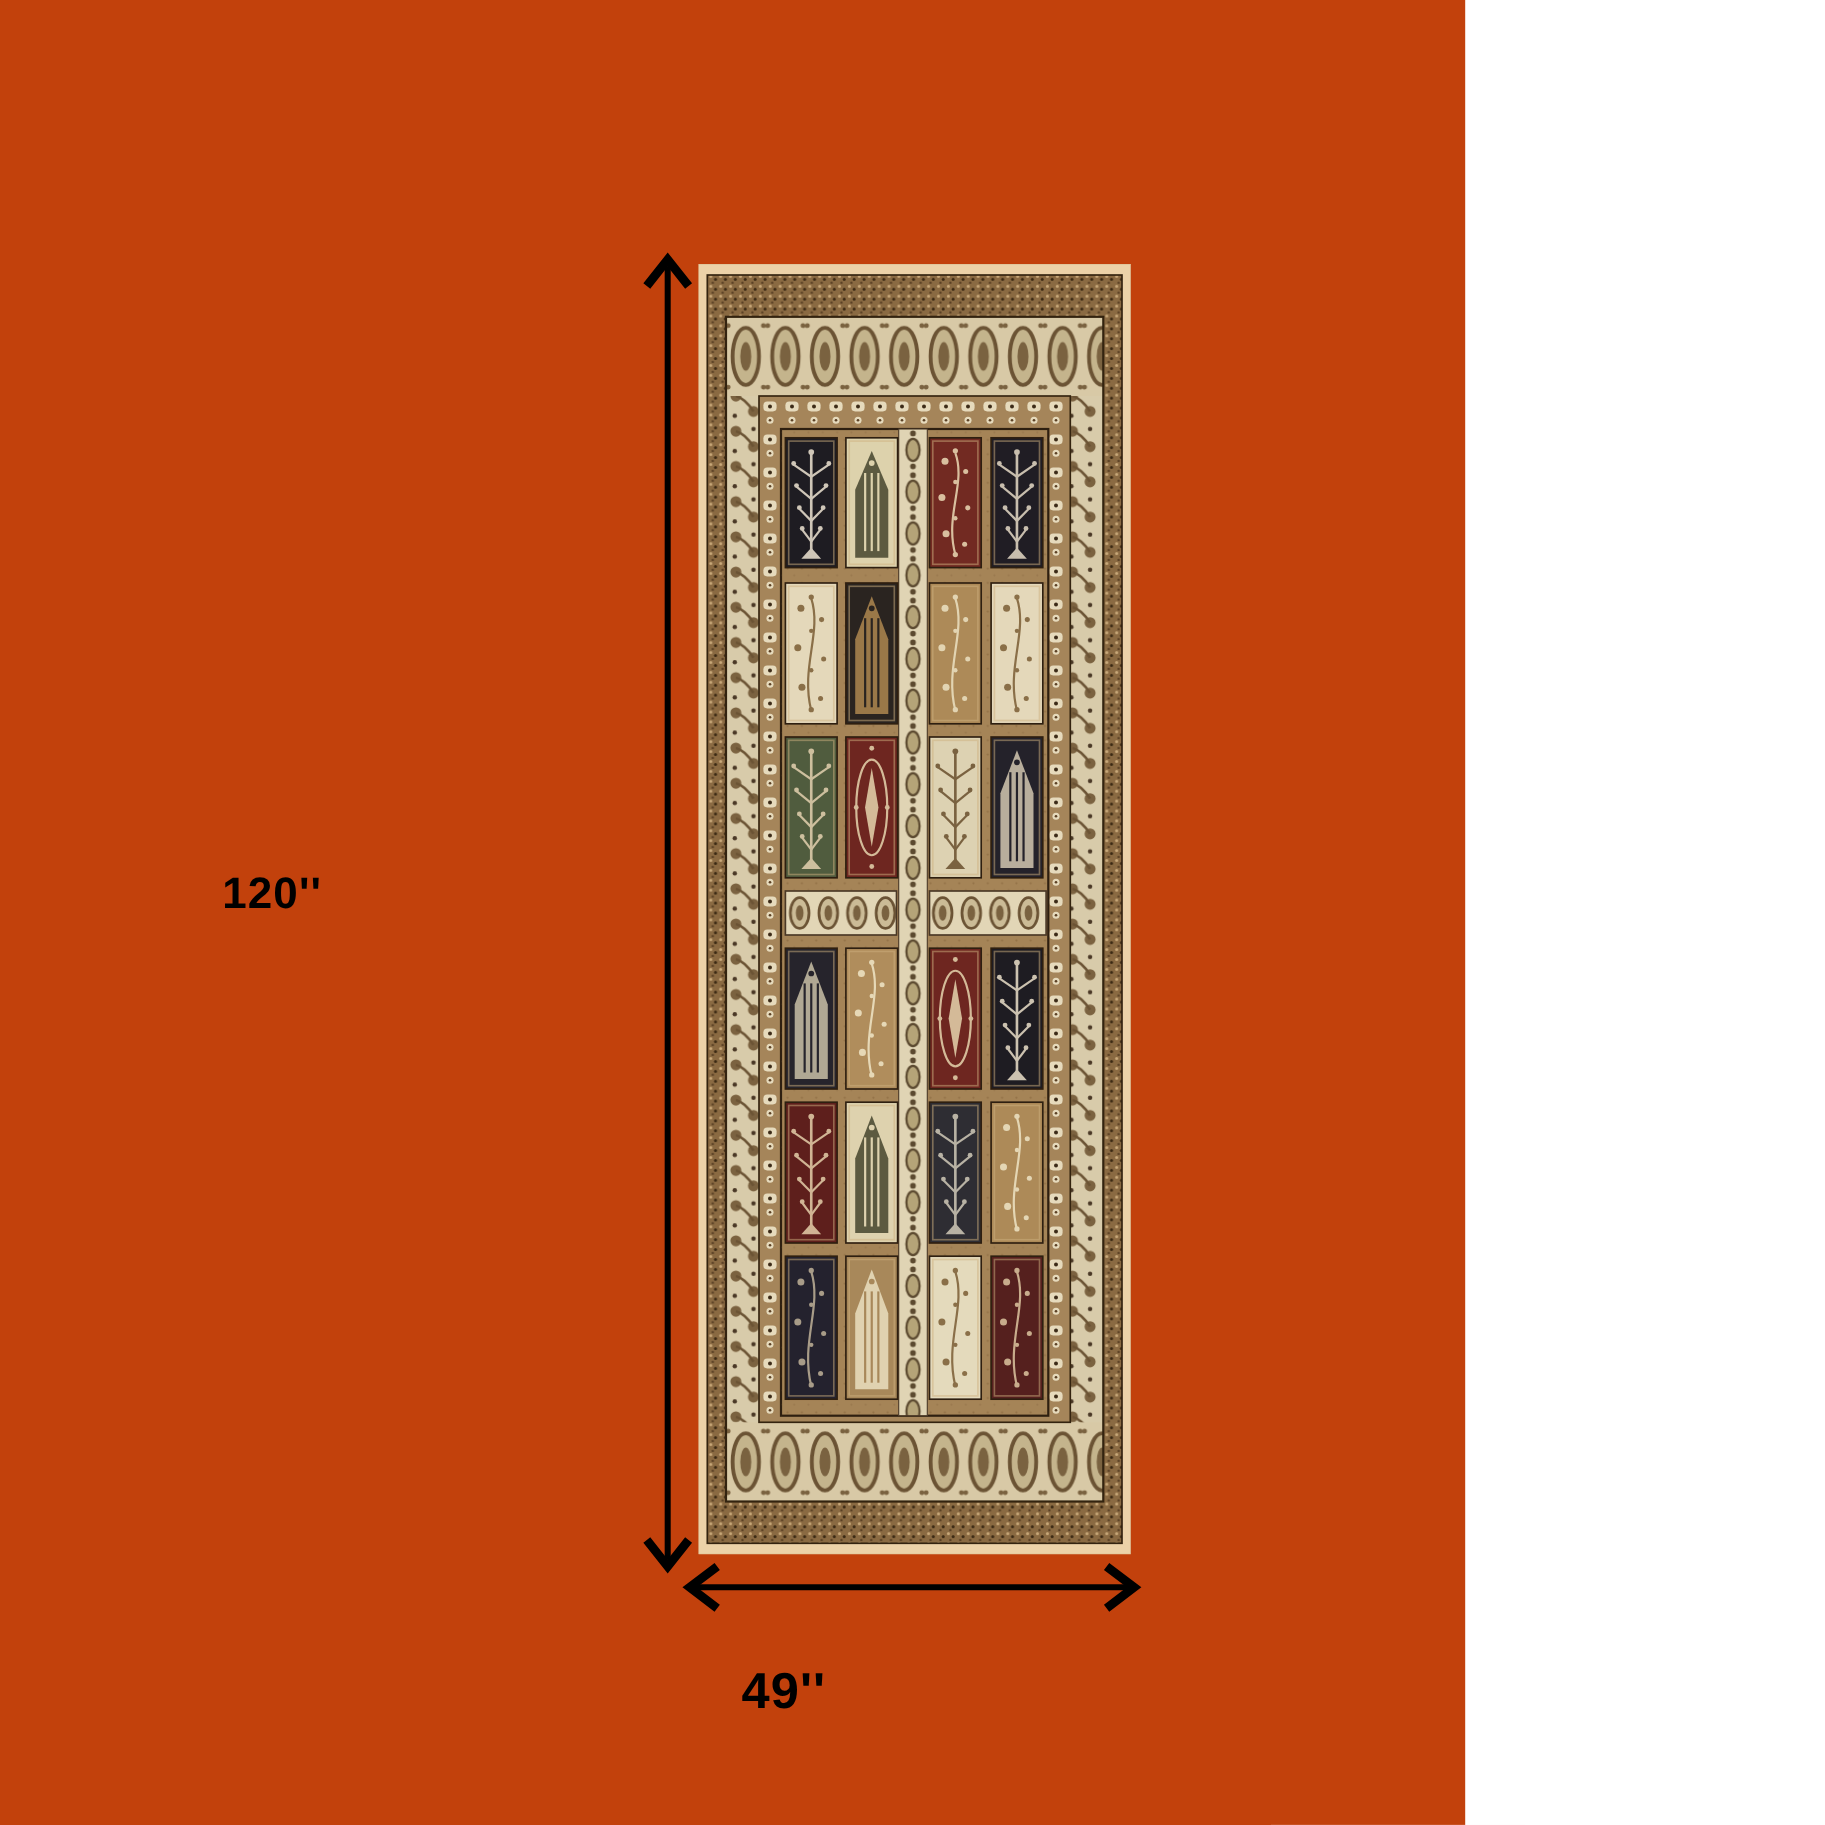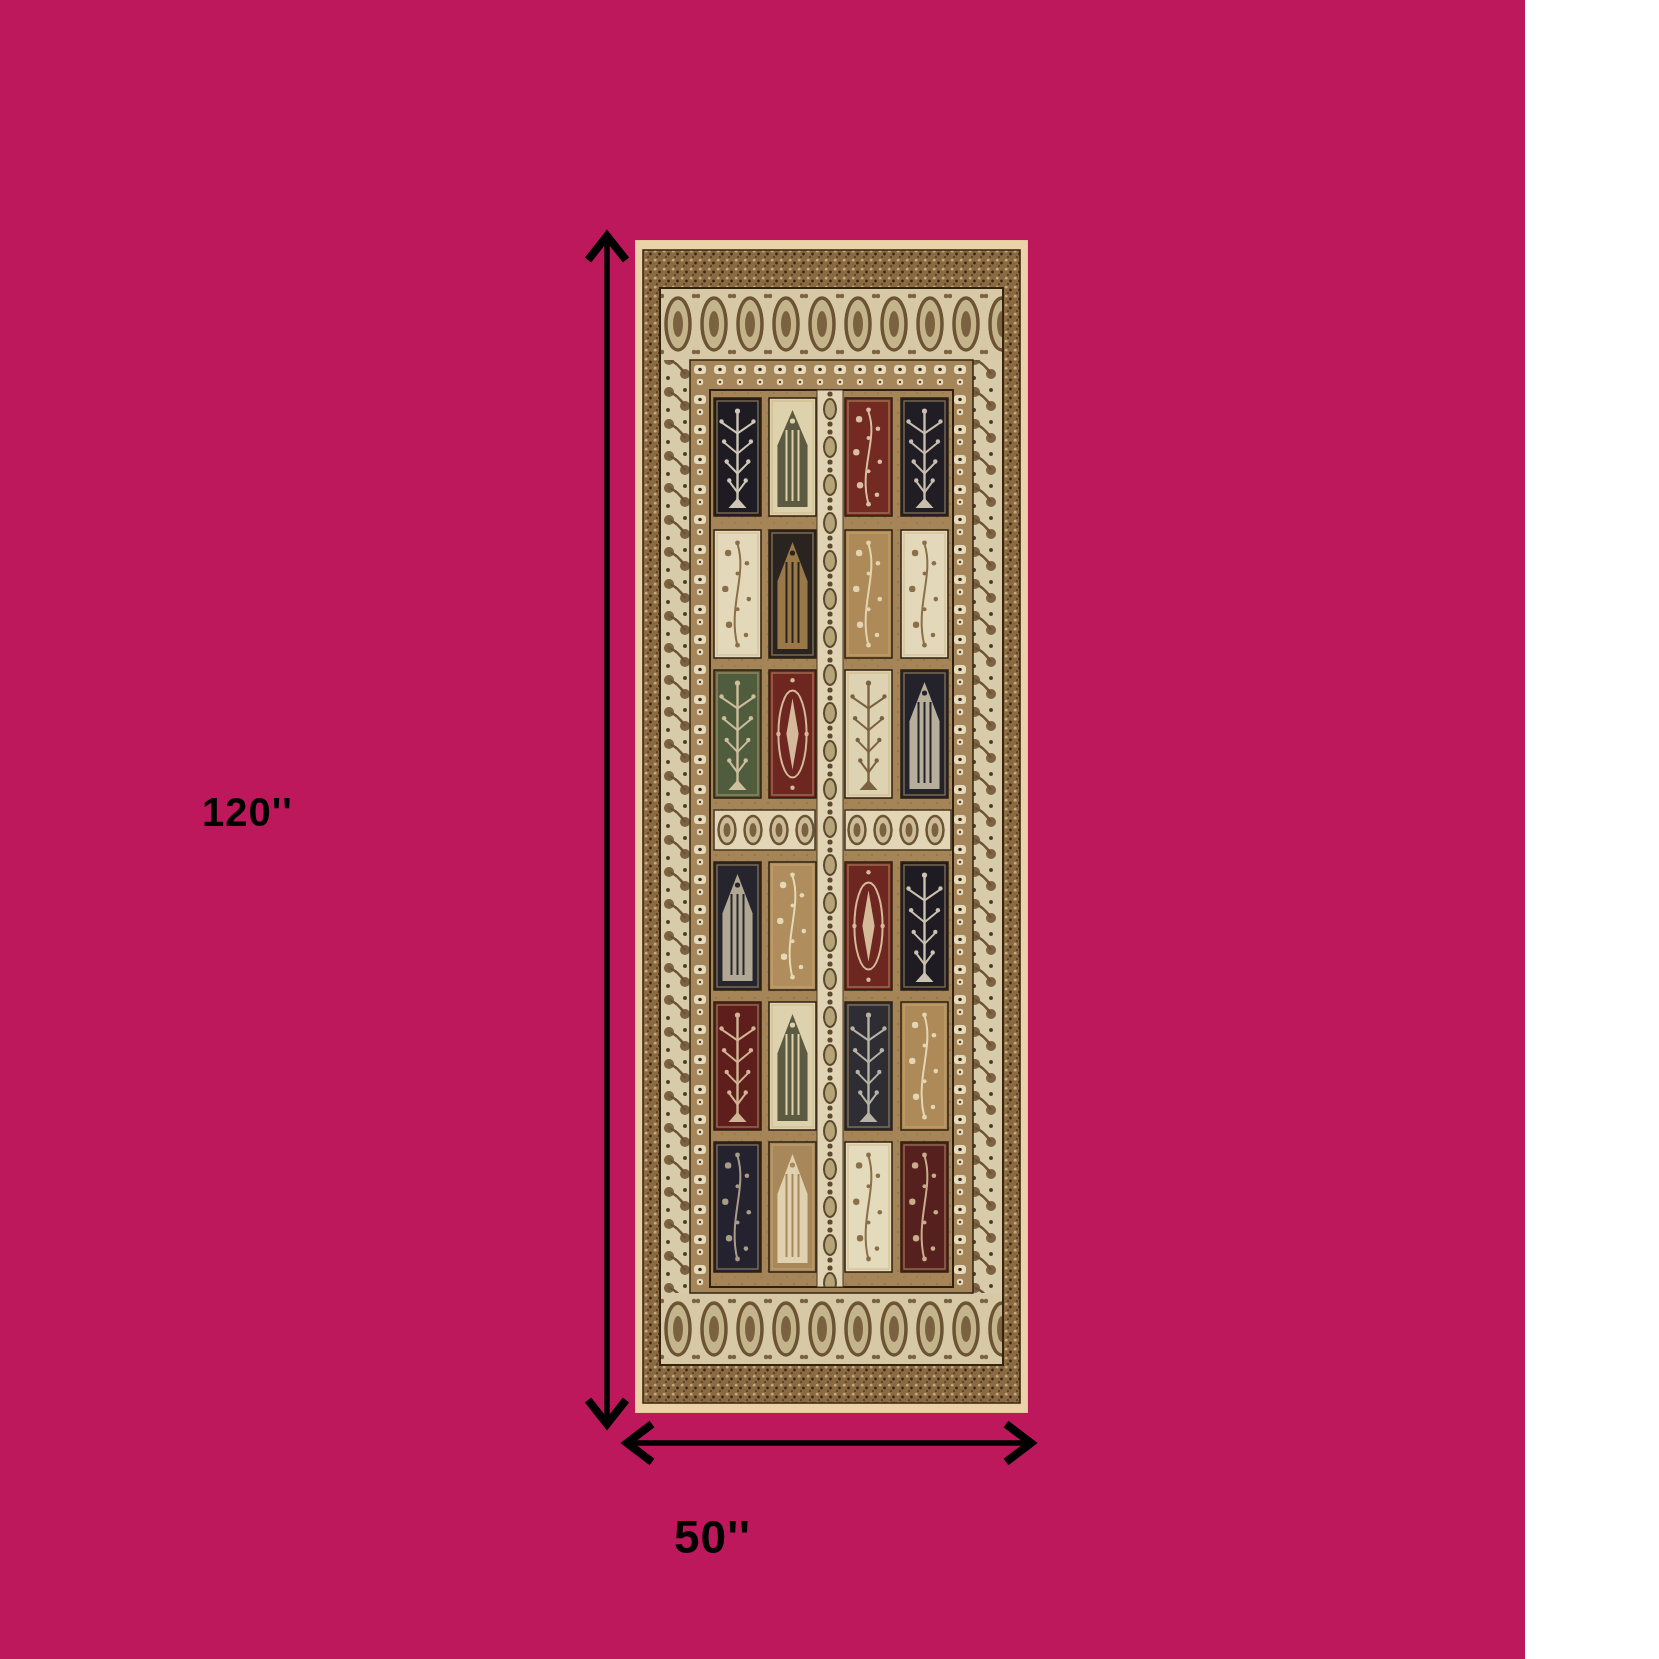--- a/index.html
+++ b/index.html
@@ -1,19 +1,19 @@
 <!DOCTYPE html>
 <html><head>
 <meta charset="utf-8">
 <style>
   html,body{margin:0;padding:0;background:#ffffff;}
   .canvas{
     position:relative;
-    width:1525px;height:1659px;
-    background:#be185d;
+    width:1332px;height:1659px;
+    background:#c2410c;
     overflow:hidden;
     font-family:"Liberation Sans", sans-serif;
   }
   .rug-svg{position:absolute;left:635px;top:240px;width:393px;height:1173px;display:block;}
   .overlay-svg{position:absolute;left:0;top:0;width:1659px;height:1659px;pointer-events:none;}
   .dim-label{
     position:absolute;
     color:#000000;
     font-weight:bold;
     white-space:nowrap;
@@ -443,14 +443,14 @@
       <path d="M588,1400 L607,1424 L626,1400" fill="none" stroke-width="8" stroke="#000000"></path>
     </g>
     <g id="width-arrow">
       <line x1="631" y1="1443" x2="1027" y2="1443" stroke-width="5.5" stroke="#000000"></line>
       <path d="M652,1424 L627,1443 L652,1462" fill="none" stroke-width="8" stroke="#000000"></path>
       <path d="M1006,1424 L1031,1443 L1006,1462" fill="none" stroke-width="8" stroke="#000000"></path>
     </g>
   </svg>
 
   <div class="dim-label height">120''</div>
-  <div class="dim-label width">50''</div>
+  <div class="dim-label width">49''</div>
 </div>
 
 </body></html>

